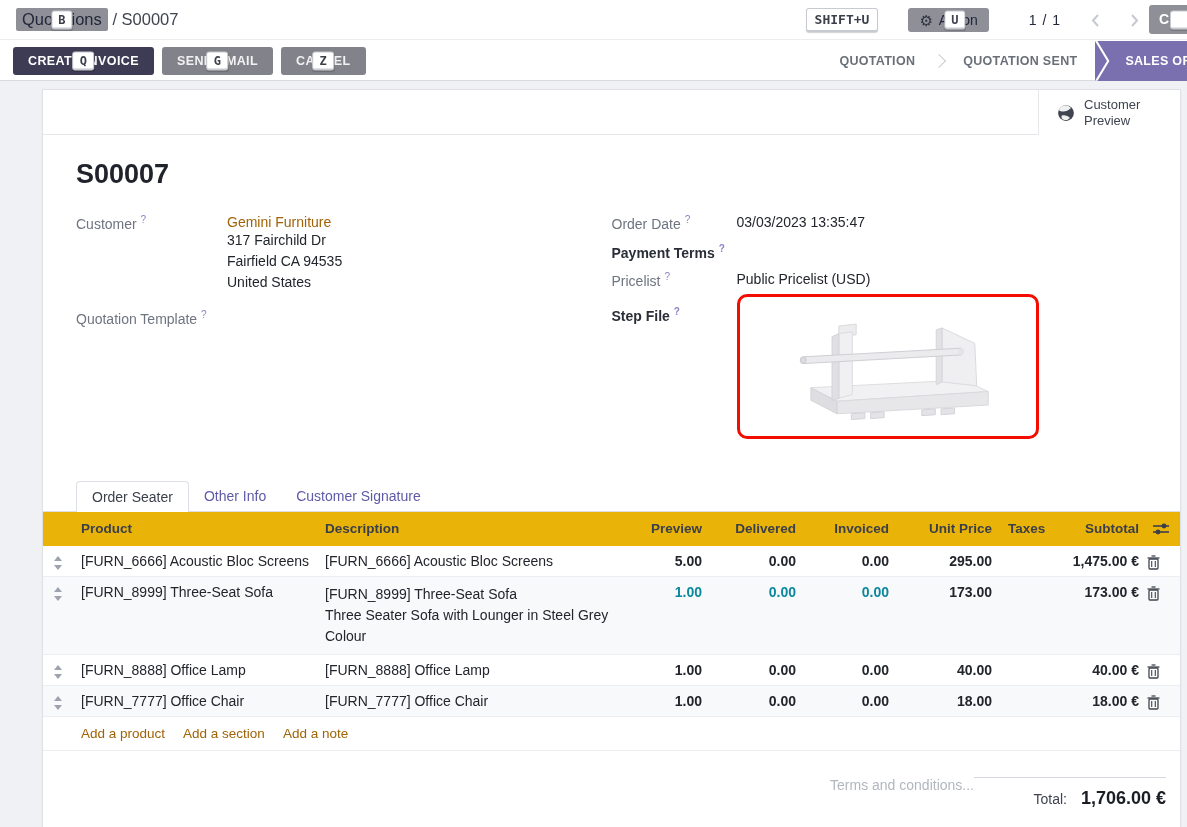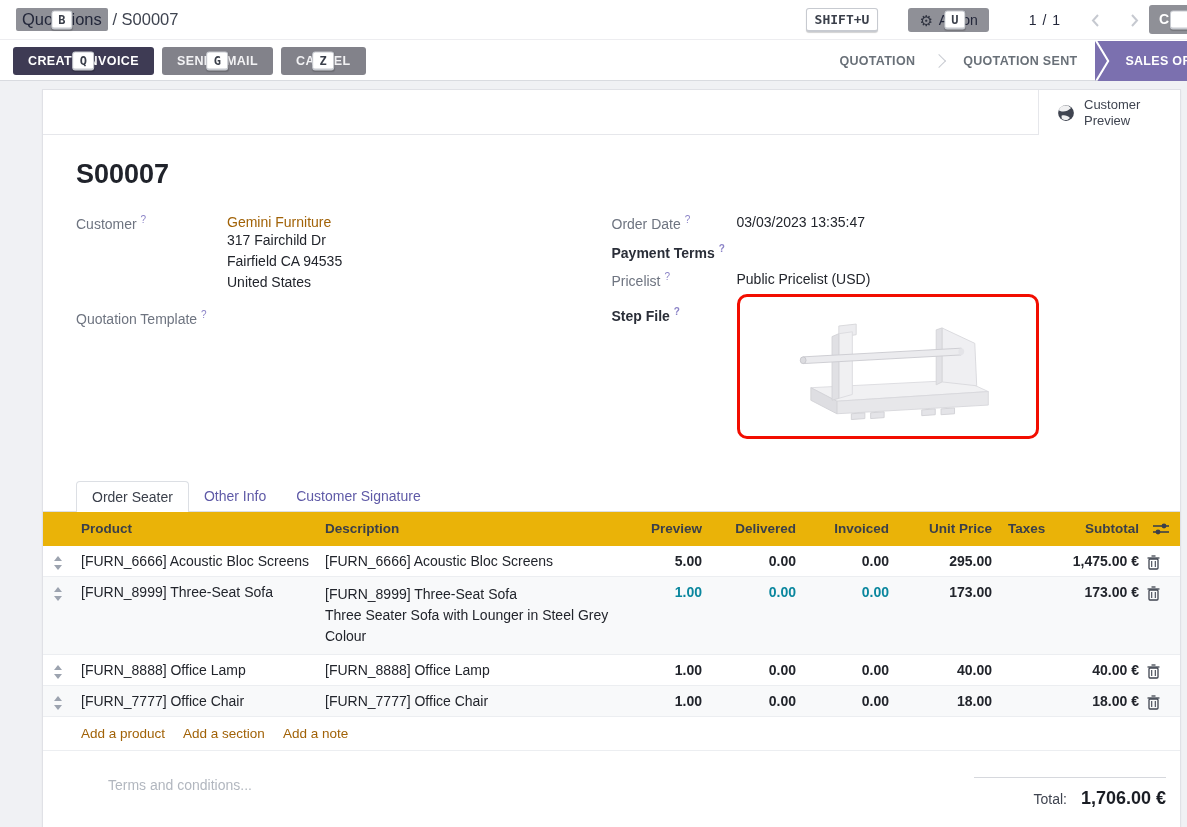--- a/index.html
+++ b/index.html
@@ -104,22 +104,22 @@
   .trow { border-bottom:1px solid #eceef1; background:#fff; }
   .trow.alt { background:#f8f9fa; }
   .teal { color:#0b879e; }
   .handle-cell { display:flex; justify-content:center; padding-top:10px; cursor:grab; }
   .trash-cell { padding-top:9px; cursor:pointer; }
   .desc2 { line-height:21px; }
 
   .add-links { display:flex; gap:18px; padding:9px 0 9px 38px; border-bottom:1px solid #eceef1;
                font-size:13.5px; }
 
-  .bottom { display:flex; justify-content:space-between; align-items:flex-start;
-            padding:26px 14px 0 33px;margin-left:32px; }
+  .bottom { display:flex; justify-content:flex-end; align-items:flex-start;
+            padding:26px 14px 0 33px; }
   .terms { color:#b2b7bf; font-size:14px; cursor:text; }
   .total-box { width:192px; border-top:1px solid #d6d8dd; padding-top:10px;
                display:flex; justify-content:flex-end; align-items:baseline; gap:14px; }
   .total-label { font-size:14px; color:#3f4450; }
   .total-value { font-size:18px; font-weight:700; color:#1a1d24; }
 
   svg { display:block; }
 </style>
 </head>
 <body>

